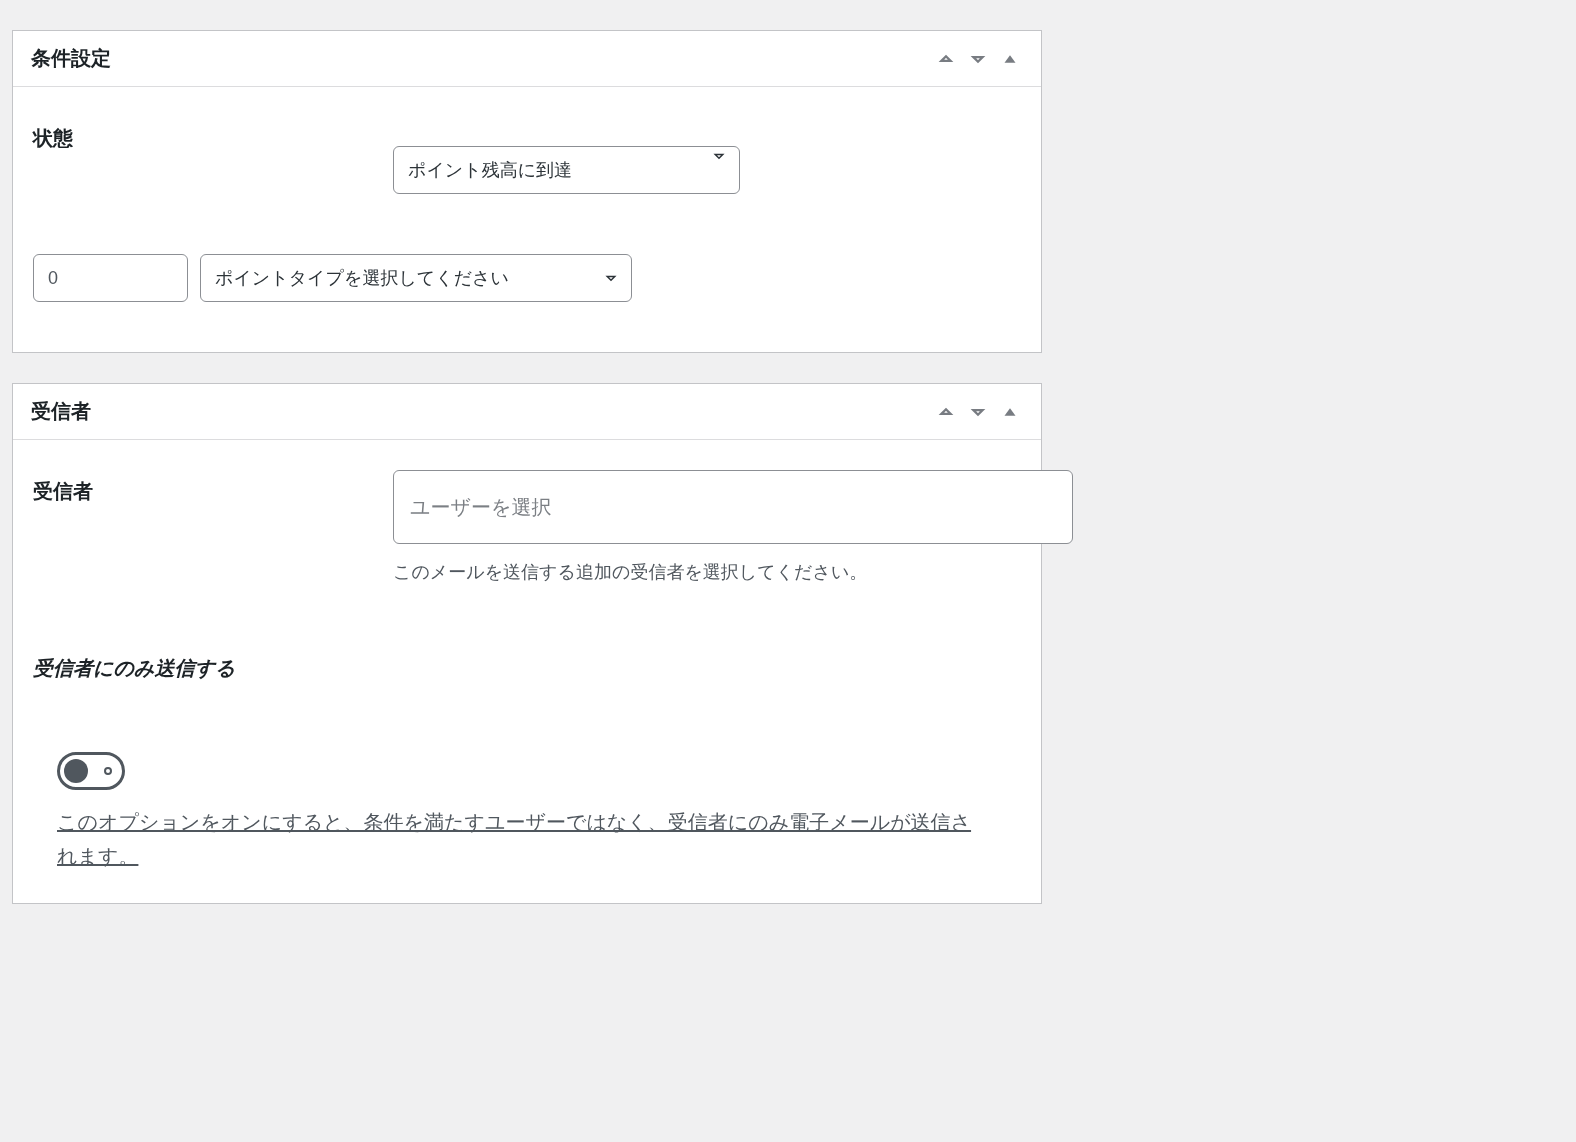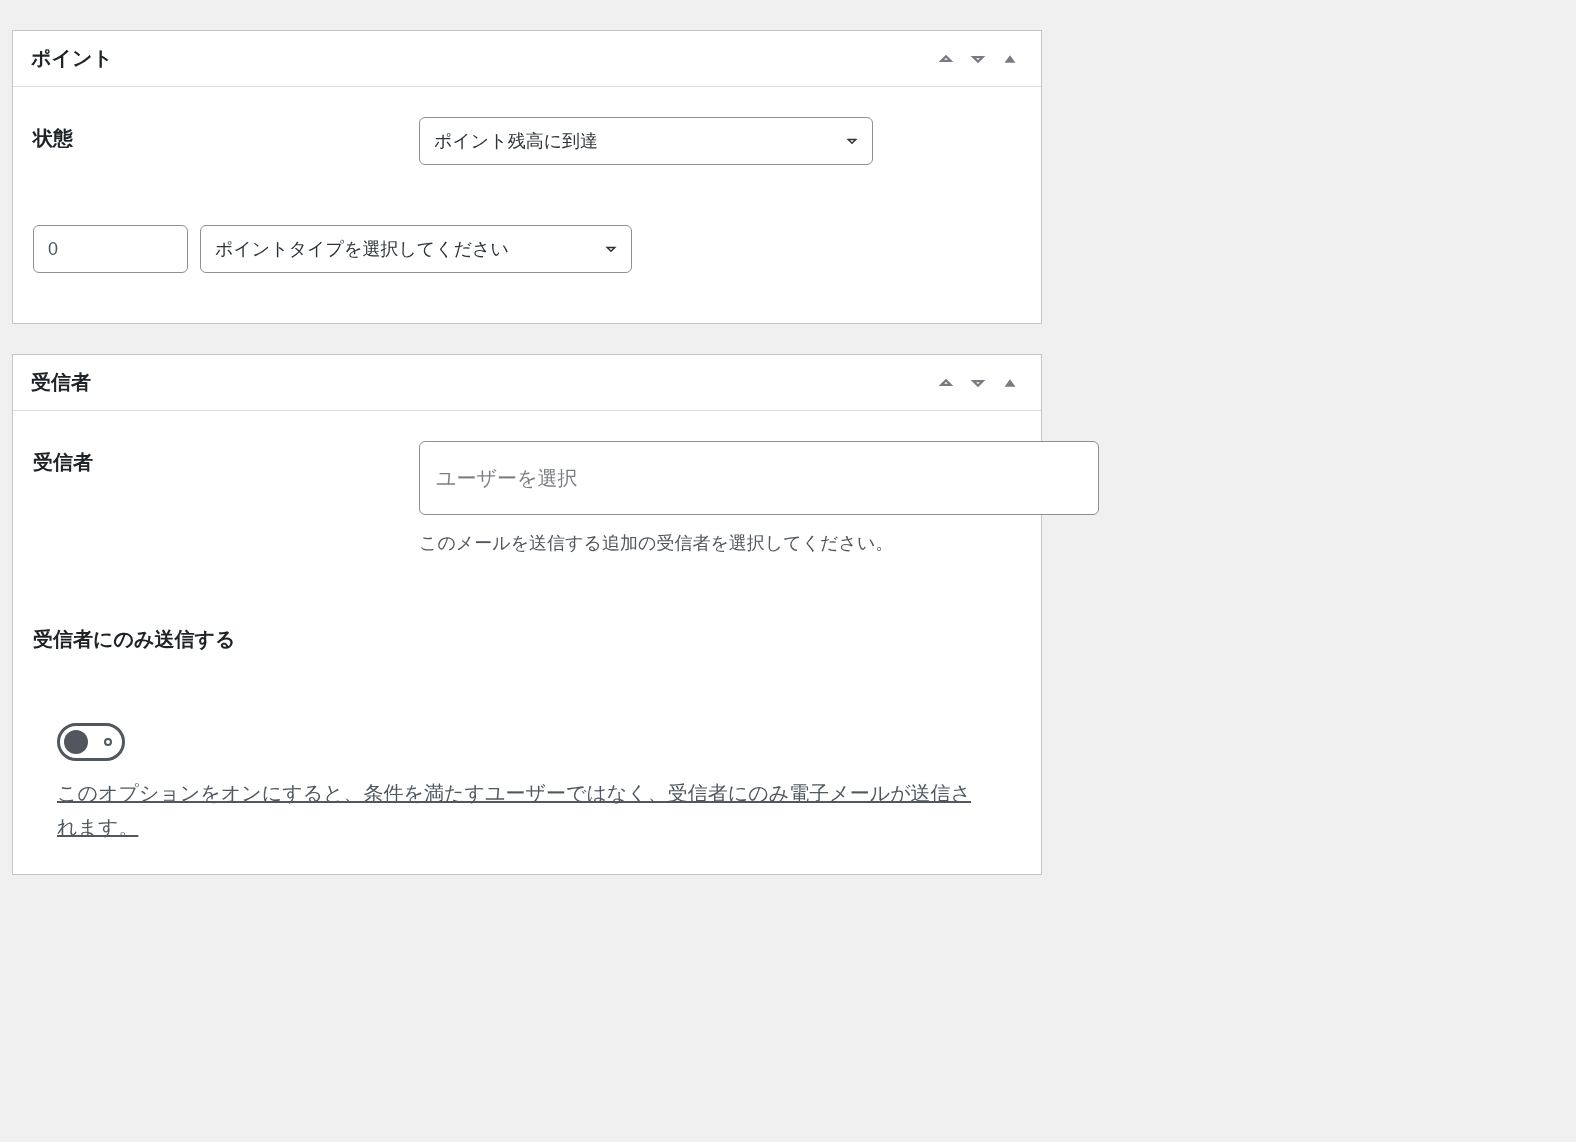--- a/index.html
+++ b/index.html
@@ -46,21 +46,21 @@
     .panel-controls .ctl {
       cursor: pointer;
       padding: 2px;
     }
     .panel-body {
       padding: 30px 20px 40px 20px;
     }
     .form-row {
       display: flex;
       align-items: flex-start;
-      gap: 36px;
+      gap: 10px;
       margin-bottom: 60px;
     }
     .form-row:last-child {
       margin-bottom: 0;
     }
     .form-label {
       width: 350px;
       flex-shrink: 0;
       font-size: 20px;
       font-weight: 700;
@@ -81,21 +81,22 @@
       border: 1px solid #8c8f94;
       border-radius: 6px;
       padding: 10px 40px 10px 14px;
       font-size: 18px;
       color: #2c3338;
       height: 48px;
       cursor: pointer;
       font-family: inherit;
     }
     .select-status {
-      width: 454px;
+      width: 347px;
+      margin-top: 29px;
     }
     .select-point-type {
       width: 432px;
     }
     .select-arrow {
       position: absolute;
       right: 12px;
       top: 50%;
       transform: translateY(-50%);
       pointer-events: none;
@@ -135,20 +136,21 @@
       background: #fff;
     }
     .help-text {
       color: #50575e;
       font-size: 18px;
       margin-top: 14px;
       line-height: 1.6;
     }
     .full-row {
       margin-bottom: 10px;
+      font-style: italic;
     }
     .full-row .form-label {
       width: auto;
     }
     .toggle-row {
       padding: 10px 24px 0 24px;
     }
     .toggle-wrap {
       display: inline-block;
       margin-bottom: 12px;
@@ -190,21 +192,21 @@
     }
     .recipients-body {
       padding-bottom: 30px;
     }
   </style>
 </head>
 <body>
 
 <div class="panel">
   <div class="panel-header">
-    <div class="panel-title">ポイント</div>
+    <div class="panel-title">条件設定</div>
     <div class="panel-controls">
       <span class="ctl">
         <svg viewBox="0 0 24 24">
             <path d="M7 14l5-5 5 5z" fill="none" stroke="#787c82" stroke-width="2.5"></path>
           </svg>
       </span>
       <span class="ctl">
         <svg viewBox="0 0 24 24">
             <path d="M7 10l5 5 5-5z" fill="none" stroke="#787c82" stroke-width="2.5"></path>
           </svg>

